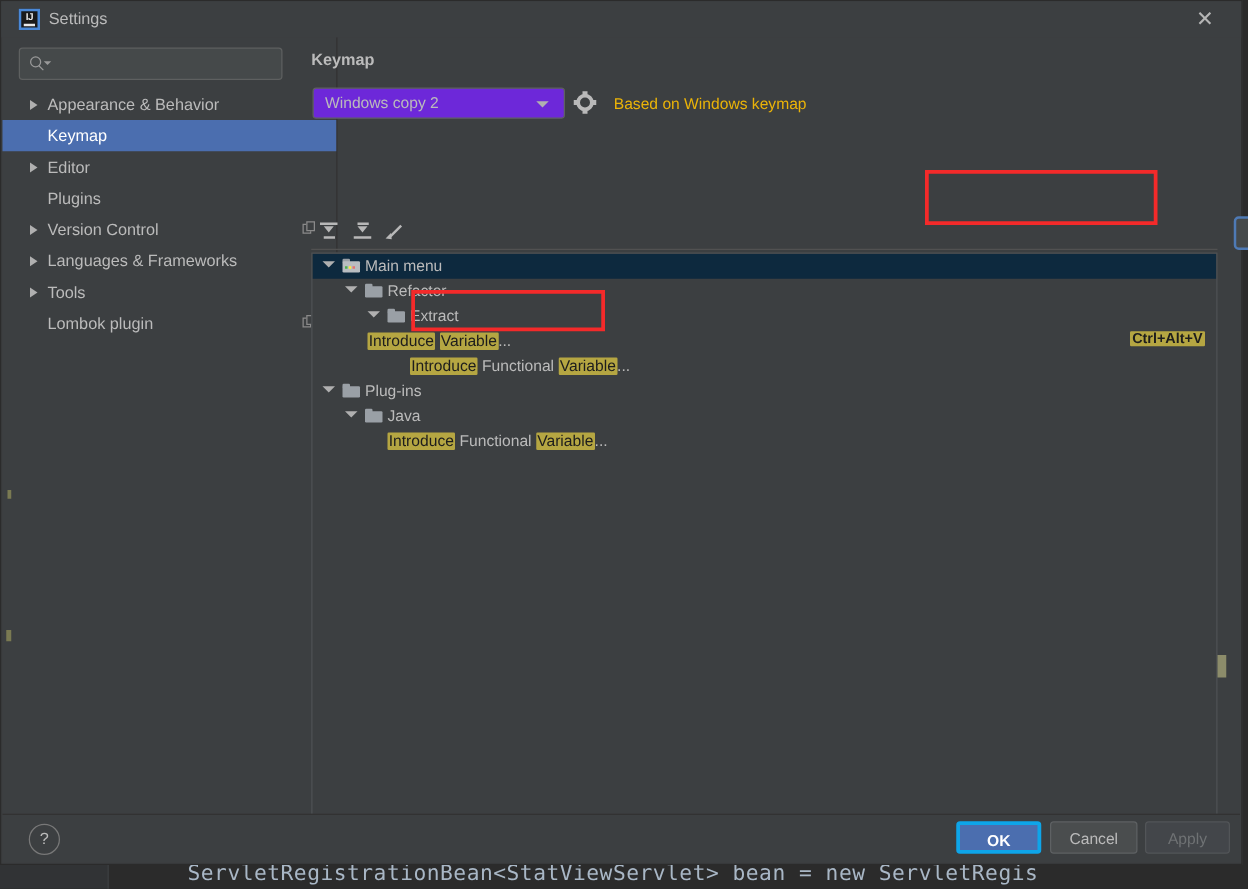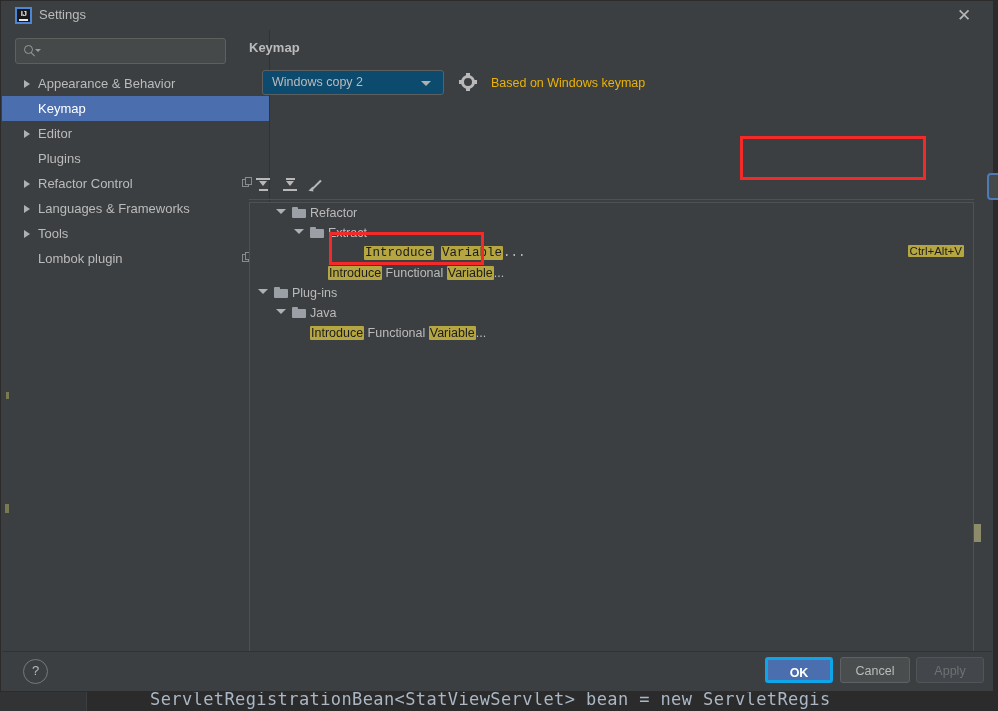--- a/index.html
+++ b/index.html
@@ -162,23 +162,23 @@
   #content {
     position: absolute; left: 237px; top: 29px;
     right: 1px; height: 624px;
   }
   #content-title {
     position: absolute; left: 11px; top: 10px;
     font-size: 13px; font-weight: bold; color: #bbbbbb;
   }
 
   #keymap-select {
-    position: absolute; left: 24px; top: 40px;
-    width: 182px; height: 25px;
-    background: #0c4a6e;
+    position: absolute; left: 12px; top: 40px;
+    width: 202px; height: 25px;
+    background: #6d28d9;
     border: 1px solid #5e6060;
     border-radius: 3px;
     box-sizing: border-box;
     cursor: pointer;
   }
   #keymap-select-value {
     position: absolute; left: 9px; top: 4px;
     font-size: 12.5px; color: #bbbbbb;
   }
   #keymap-select-arrow {
@@ -322,20 +322,21 @@
     padding: 0 1px;
     border-radius: 1px;
   }
   .shortcut-badge {
     position: absolute; right: 9px; top: 2px;
     background: #b5a642;
     color: #1d1d1d;
     font-size: 11.5px;
     padding: 0 2px;
     border-radius: 1px;
+    font-weight: bold;
   }
   #action-annotation {
     position: absolute; left: 328px; top: 231px;
     width: 155px; height: 33px;
     border: 3px solid #f42a2a;
     box-sizing: border-box;
     pointer-events: none;
   }
 
   
@@ -426,21 +427,21 @@
         </div>
         <div class="side-item">
           <div class="side-arrow"></div>
           <span class="side-label">Editor</span>
         </div>
         <div class="side-item">
           <span class="side-label">Plugins</span>
         </div>
         <div class="side-item">
           <div class="side-arrow"></div>
-          <span class="side-label">Refactor Control</span>
+          <span class="side-label">Version Control</span>
           <div class="side-copy-icon">
             <span class="b1"></span>
             <span class="b2"></span>
           </div>
         </div>
         <div class="side-item">
           <div class="side-arrow"></div>
           <span class="side-label">Languages &amp; Frameworks</span>
         </div>
         <div class="side-item">
@@ -492,38 +493,47 @@
       </div>
     </div>
 
     <div id="tree-search">
       
       
       
     </div>
 
     <div id="keymap-tree">
+        <div class="tree-row selected">
+          <div class="row-arrow" style="left: 8px;"></div>
+          <div class="folder-icon menu" style="left: 24px;">
+            <span class="tab"></span>
+            <span class="body"></span>
+            <span class="dots"></span>
+          </div>
+          <span class="row-label" style="margin-left: 42px;"><span>Main menu</span></span>
+        </div>
         <div class="tree-row">
           <div class="row-arrow" style="left: 26px;"></div>
           <div class="folder-icon" style="left: 42px;">
             <span class="tab"></span>
             <span class="body"></span>
           </div>
           <span class="row-label" style="margin-left: 60px;"><span>Refactor</span></span>
         </div>
         <div class="tree-row">
           <div class="row-arrow" style="left: 44px;"></div>
           <div class="folder-icon" style="left: 60px;">
             <span class="tab"></span>
             <span class="body"></span>
           </div>
           <span class="row-label" style="margin-left: 78px;"><span>Extract</span></span>
         </div>
         <div class="tree-row">
-          <span class="row-label" style="margin-left: 114px; font-family: Liberation Mono, monospace;"><span class="hl">Introduce</span><span> </span><span class="hl">Variable</span><span>...</span></span>
+          <span class="row-label" style="margin-left: 44px;"><span class="hl">Introduce</span><span> </span><span class="hl">Variable</span><span>...</span></span>
           <span class="shortcut-badge">Ctrl+Alt+V</span>
         </div>
         <div class="tree-row">
           <span class="row-label" style="margin-left: 78px;"><span class="hl">Introduce</span><span> Functional </span><span class="hl">Variable</span><span>...</span></span>
         </div>
         <div class="tree-row">
           <div class="row-arrow" style="left: 8px;"></div>
           <div class="folder-icon" style="left: 24px;">
             <span class="tab"></span>
             <span class="body"></span>

